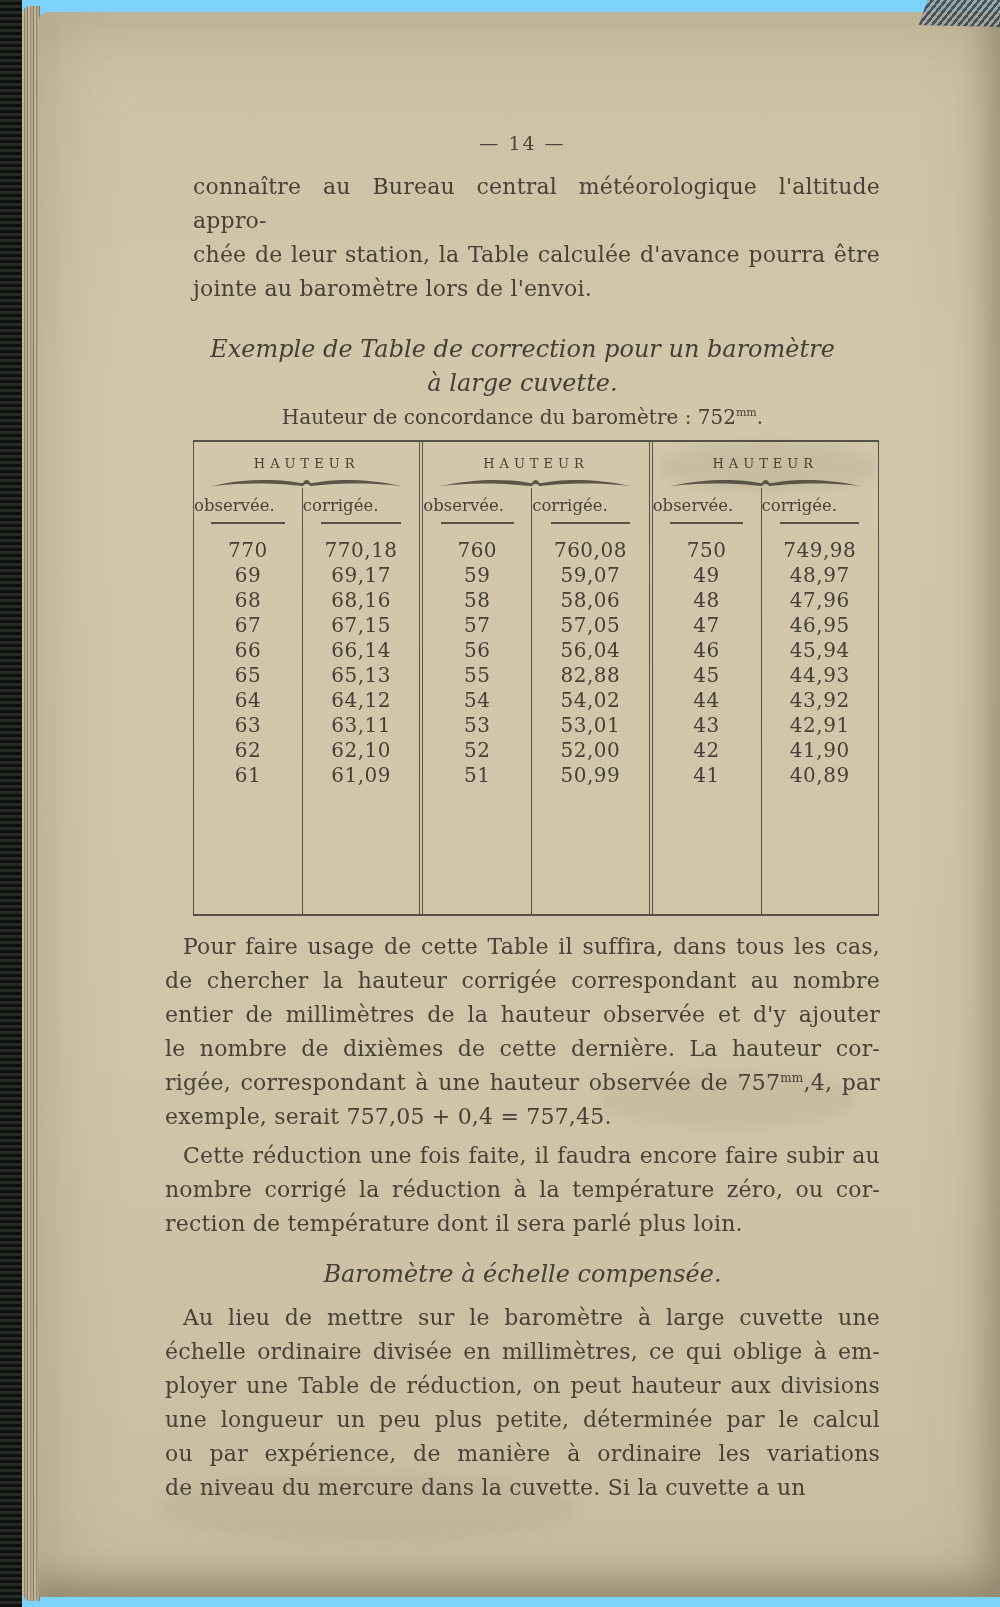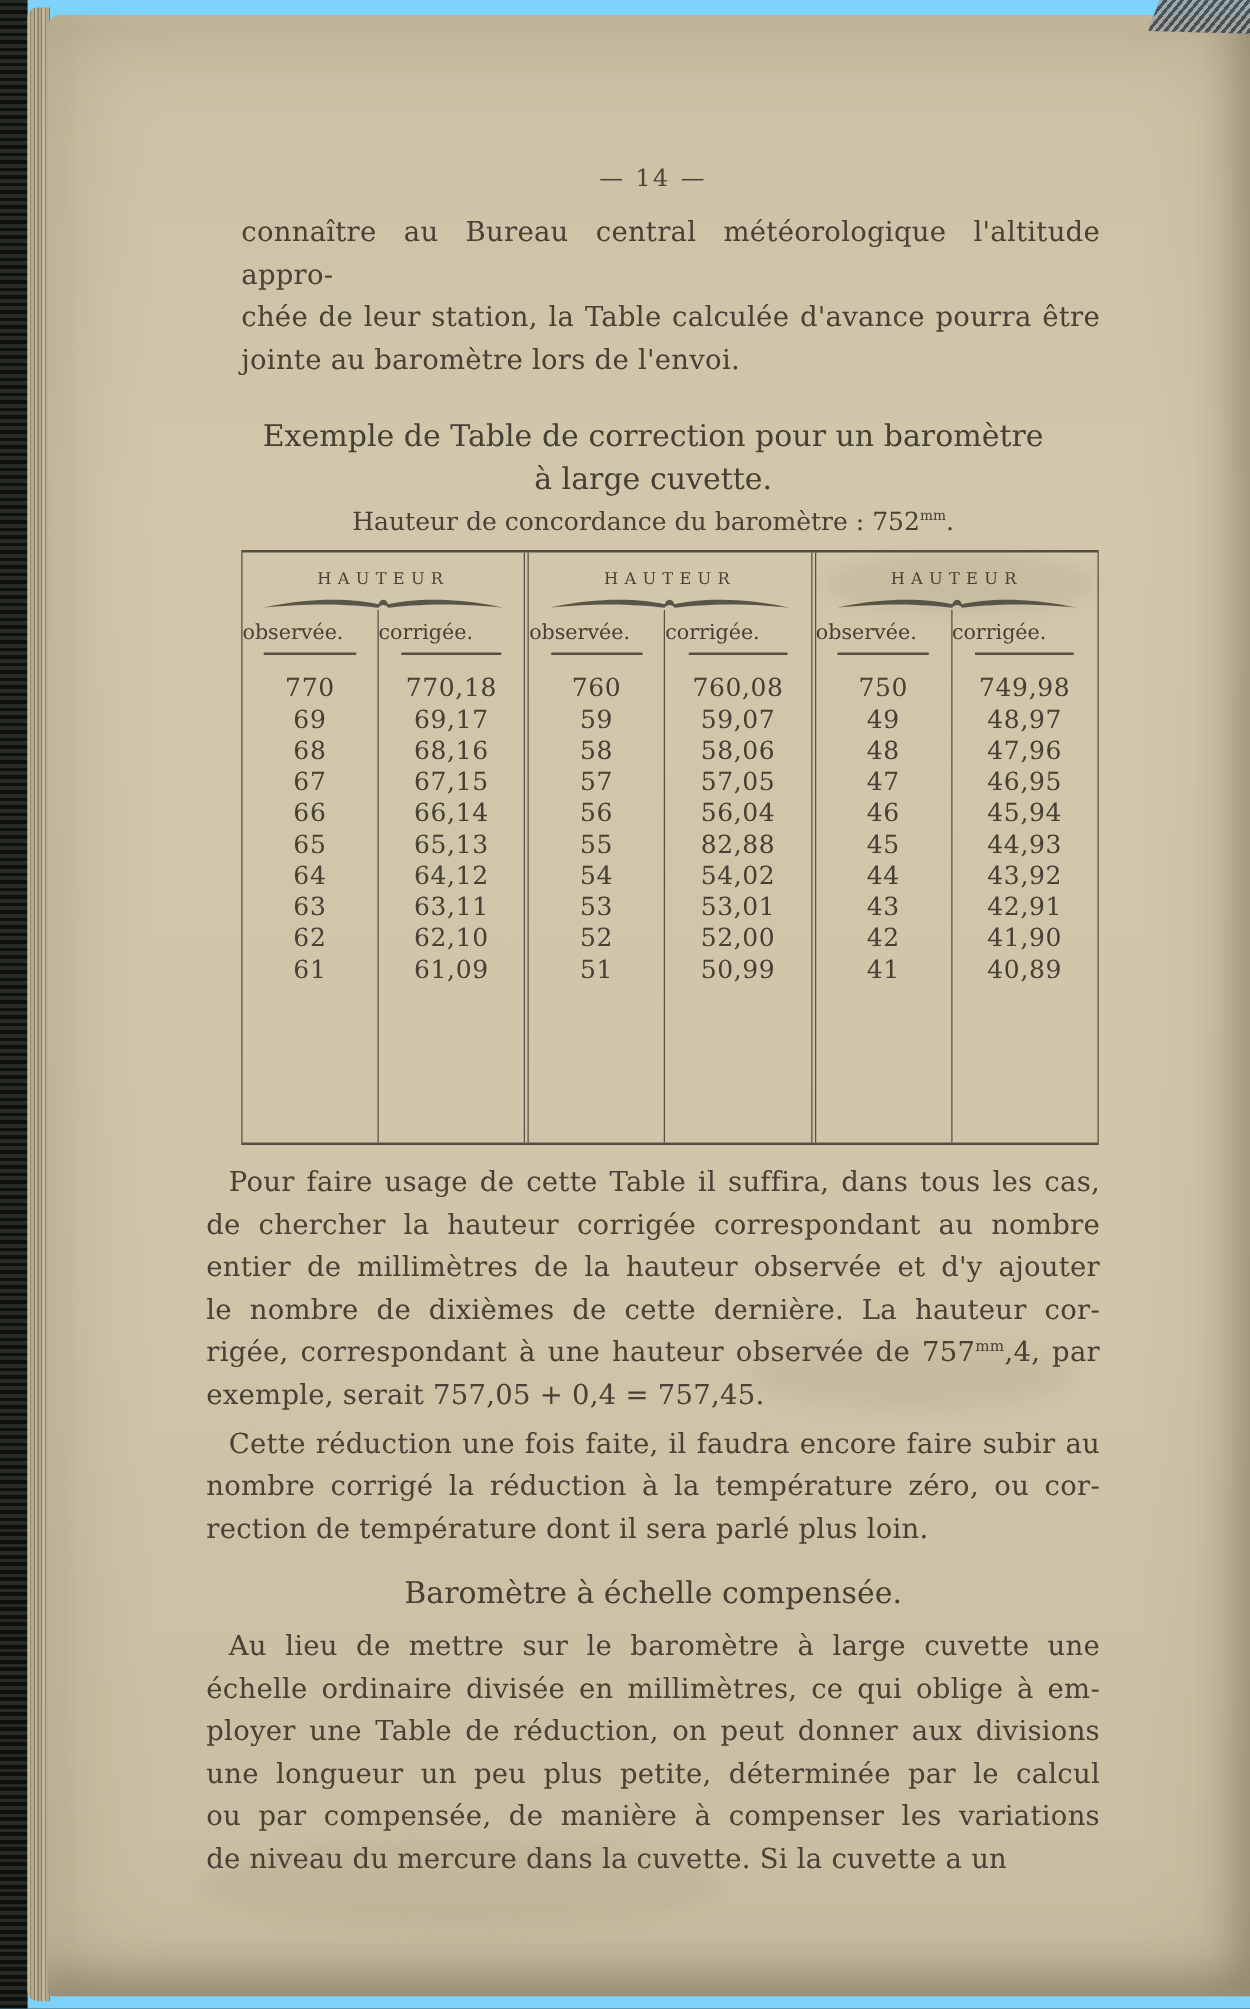--- a/index.html
+++ b/index.html
@@ -56,21 +56,21 @@
 
   .para{font-size:22px;line-height:34px;letter-spacing:.2px;}
   .tline{display:block;text-align:justify;text-align-last:justify;white-space:normal;}
   .tline.last{text-align-last:left;}
   .tline.ind{text-indent:18px;}
   .p1{margin-top:16px;padding-left:28px;}
   .p2{margin-top:14px;}
   .p3{margin-top:5px;}
   .p4{margin-top:10px;}
 
-  .h-italic{font-size:24px;line-height:34px;text-align:center;color:#454035;}
+  .h-italic{font-style:italic;font-size:24px;line-height:34px;text-align:center;color:#454035;}
   .h1{margin-top:26px;}
   .h2{margin-top:16px;}
   .subtitle{margin-top:2px;text-align:center;font-size:20px;line-height:30px;color:#474136;}
   sup{font-size:.55em;vertical-align:super;line-height:0;}
 
   
   .btable{
     margin:8px 16px 0 28px;width:686px;height:476px;
     border:1.5px solid #565146;border-top-width:2px;border-bottom-width:2px;
     display:flex;box-sizing:border-box;
@@ -252,23 +252,23 @@
           <span class="tline ind">Cette réduction une fois faite, il faudra encore faire subir au</span>
           <span class="tline">nombre corrigé la réduction à la température zéro, ou cor-</span>
           <span class="tline last">rection de température dont il sera parlé plus loin.</span>
         </div>
 
       <div class="h-italic h2">Baromètre à échelle compensée.</div>
 
       <div class="para p4">
           <span class="tline ind">Au lieu de mettre sur le baromètre à large cuvette une</span>
           <span class="tline">échelle ordinaire divisée en millimètres, ce qui oblige à em-</span>
-          <span class="tline">ployer une Table de réduction, on peut donner aux divisions</span>
+          <span class="tline">ployer une Table de réduction, on peut hauteur aux divisions</span>
           <span class="tline">une longueur un peu plus petite, déterminée par le calcul</span>
-          <span class="tline">ou par compensée, de manière à compenser les variations</span>
+          <span class="tline">ou par expérience, de manière à ordinaire les variations</span>
           <span class="tline last">de niveau du mercure dans la cuvette. Si la cuvette a un</span>
         </div>
 
     </div>
   </div>
 
   <div class="tape"></div>
 </div>
 
 </body></html>

